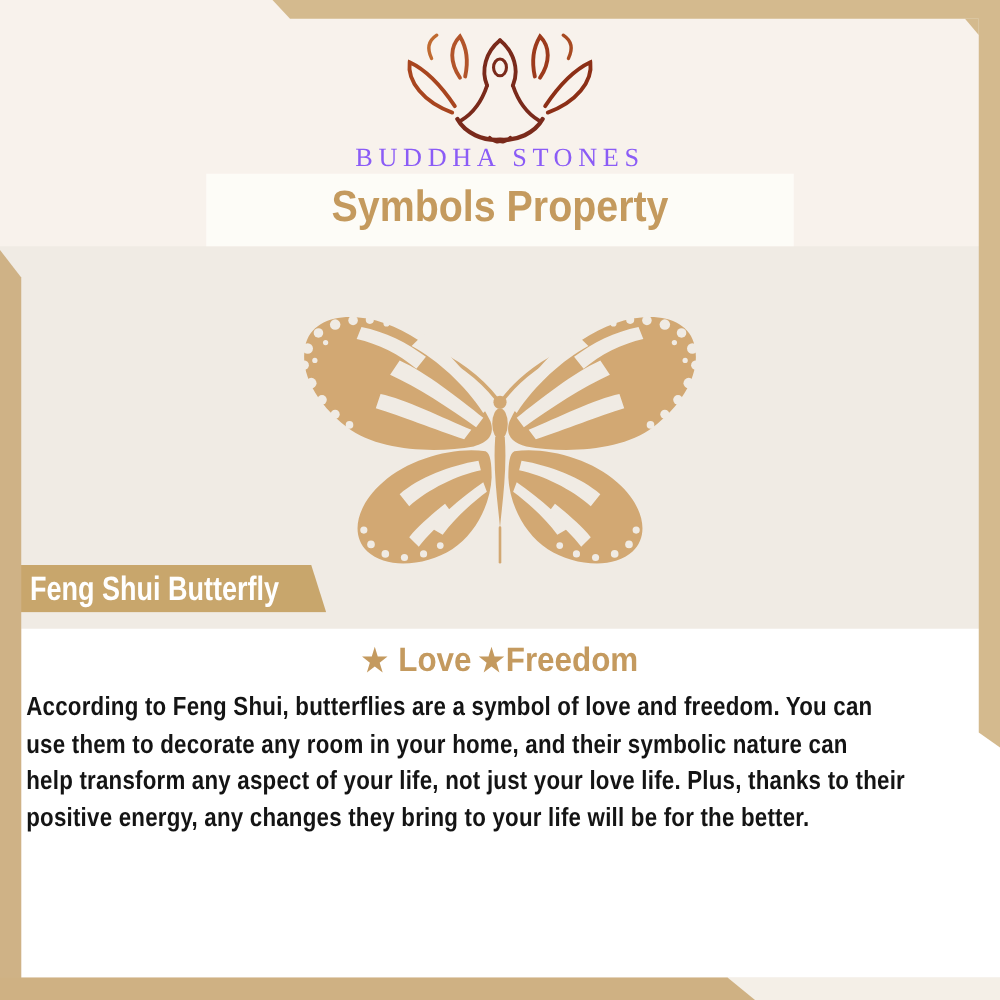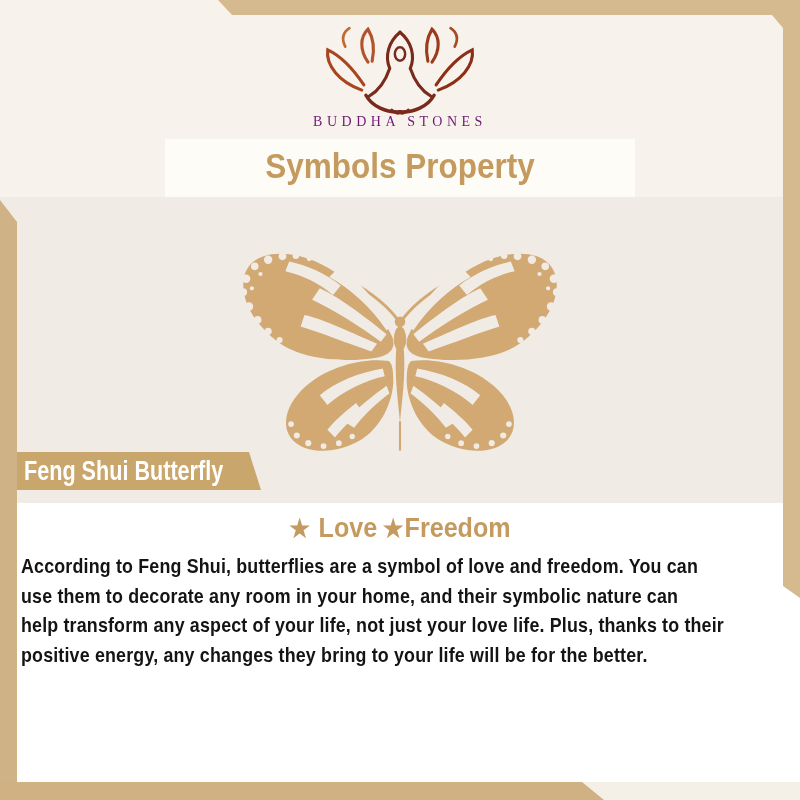--- a/index.html
+++ b/index.html
@@ -4,21 +4,21 @@
 <style>
   html,body{margin:0;padding:0;}
   .stage{
     position:relative;width:800px;height:800px;overflow:hidden;
     background:#f0ebe4;font-family:"Liberation Sans",sans-serif;
   }
   .top-region{position:absolute;left:0;top:0;width:800px;height:197px;background:#f8f2ec;}
   .title-band{position:absolute;left:165px;top:139px;width:470px;height:58px;background:#fdfcf7;}
   .brand-name{
     position:absolute;left:0;top:114px;width:800px;text-align:center;
-    font-family:"Liberation Serif",serif;font-size:14px;letter-spacing:4.5px;color:#701a75;
+    font-family:"Liberation Serif",serif;font-size:21px;letter-spacing:4.5px;color:#8b5cf6;
   }
   .page-title{
     position:absolute;left:0;top:146px;width:800px;text-align:center;
     font-size:35px;font-weight:700;color:#c49a5e;transform:scaleX(.9);white-space:nowrap;
   }
   .logo{position:absolute;left:312px;top:24px;width:176px;height:95px;}
   .butterfly{position:absolute;left:228px;top:246px;width:344px;height:207px;}
   .section-banner{
     position:absolute;left:0;top:452px;width:261px;height:38px;background:#c8a66c;
     clip-path:polygon(0 0,249px 0,261px 100%,0 100%);

